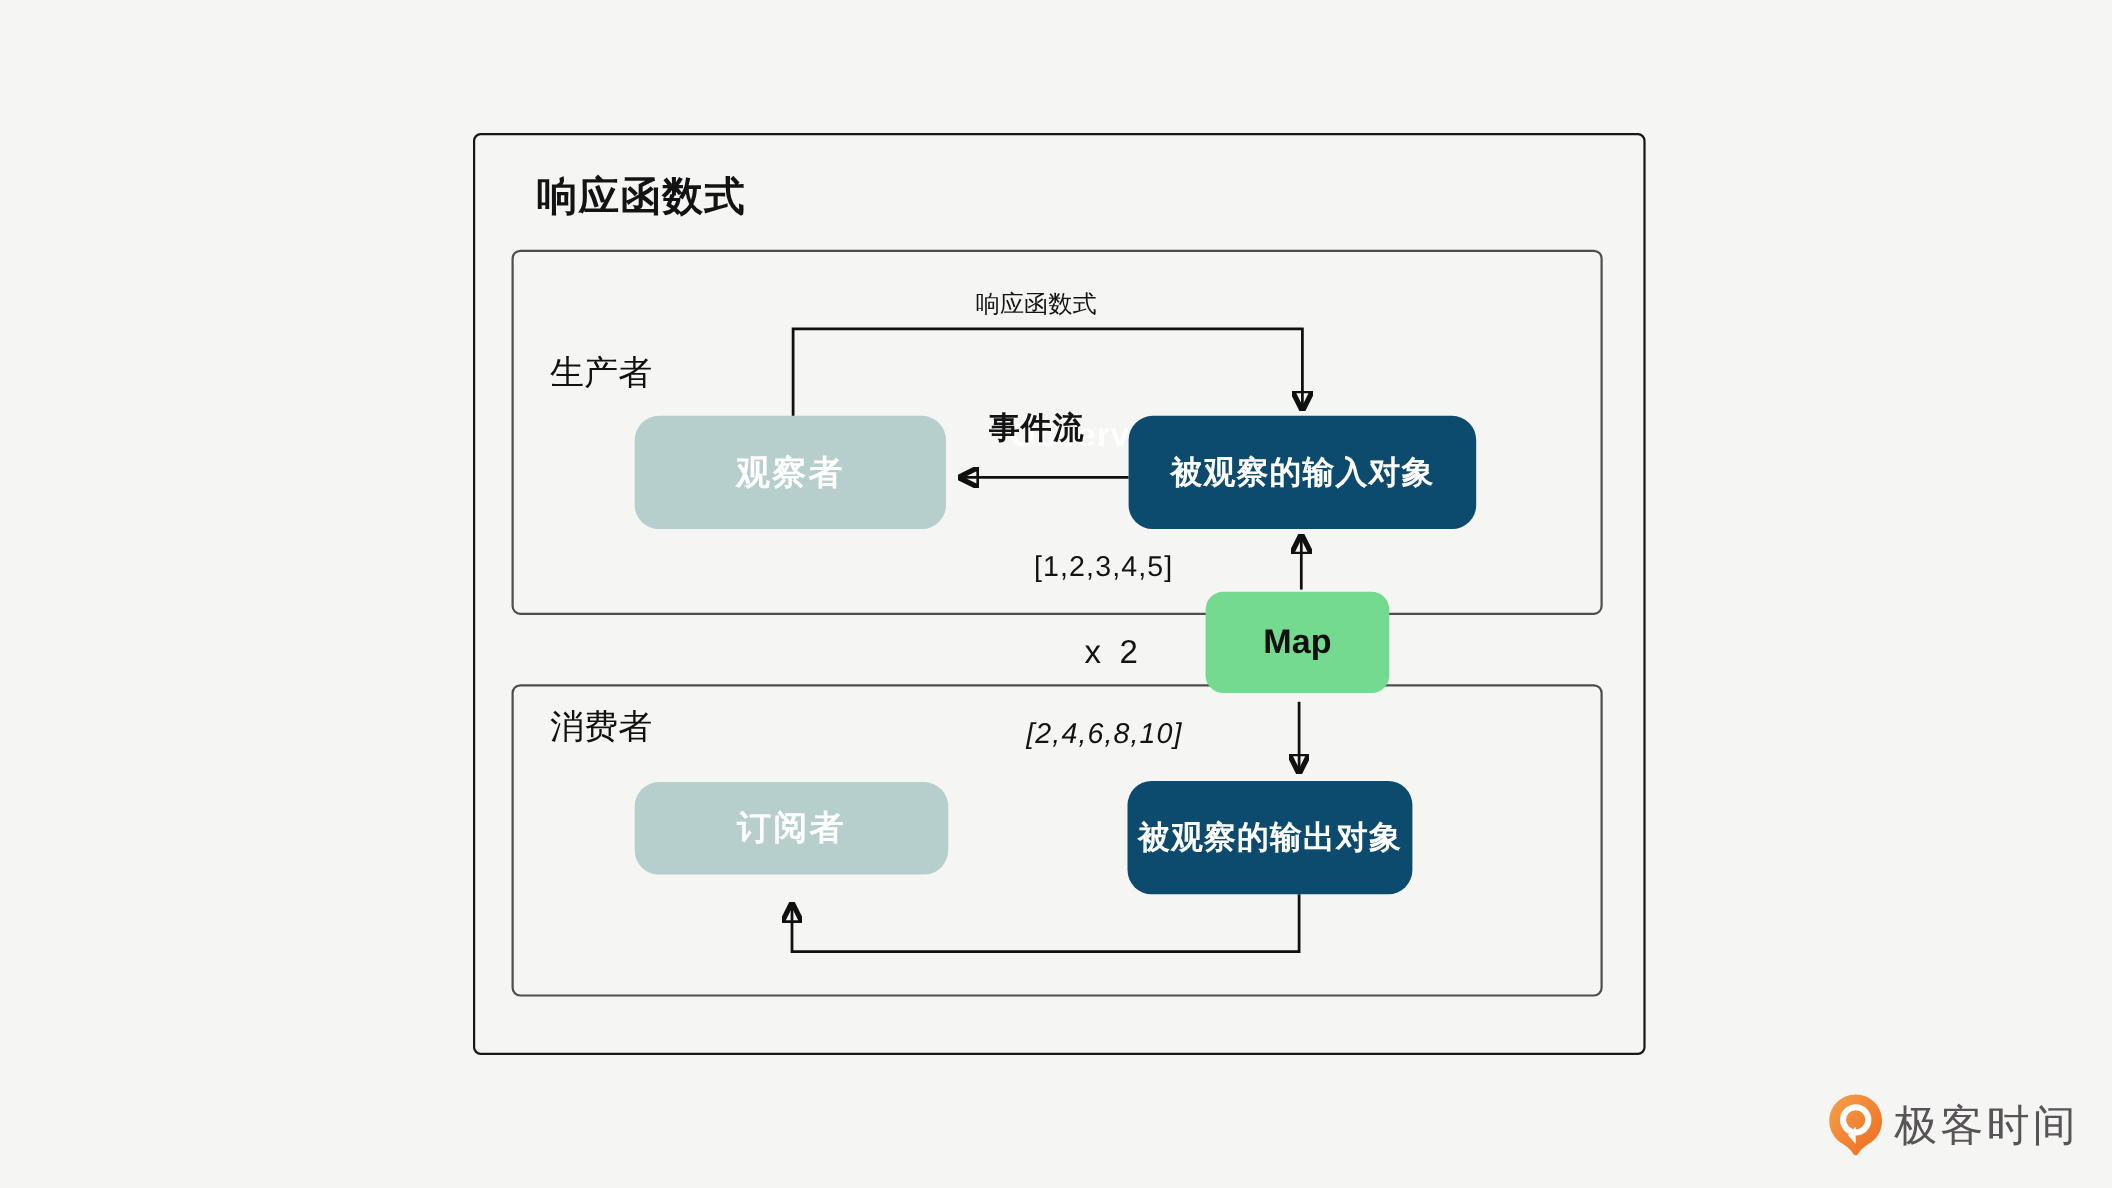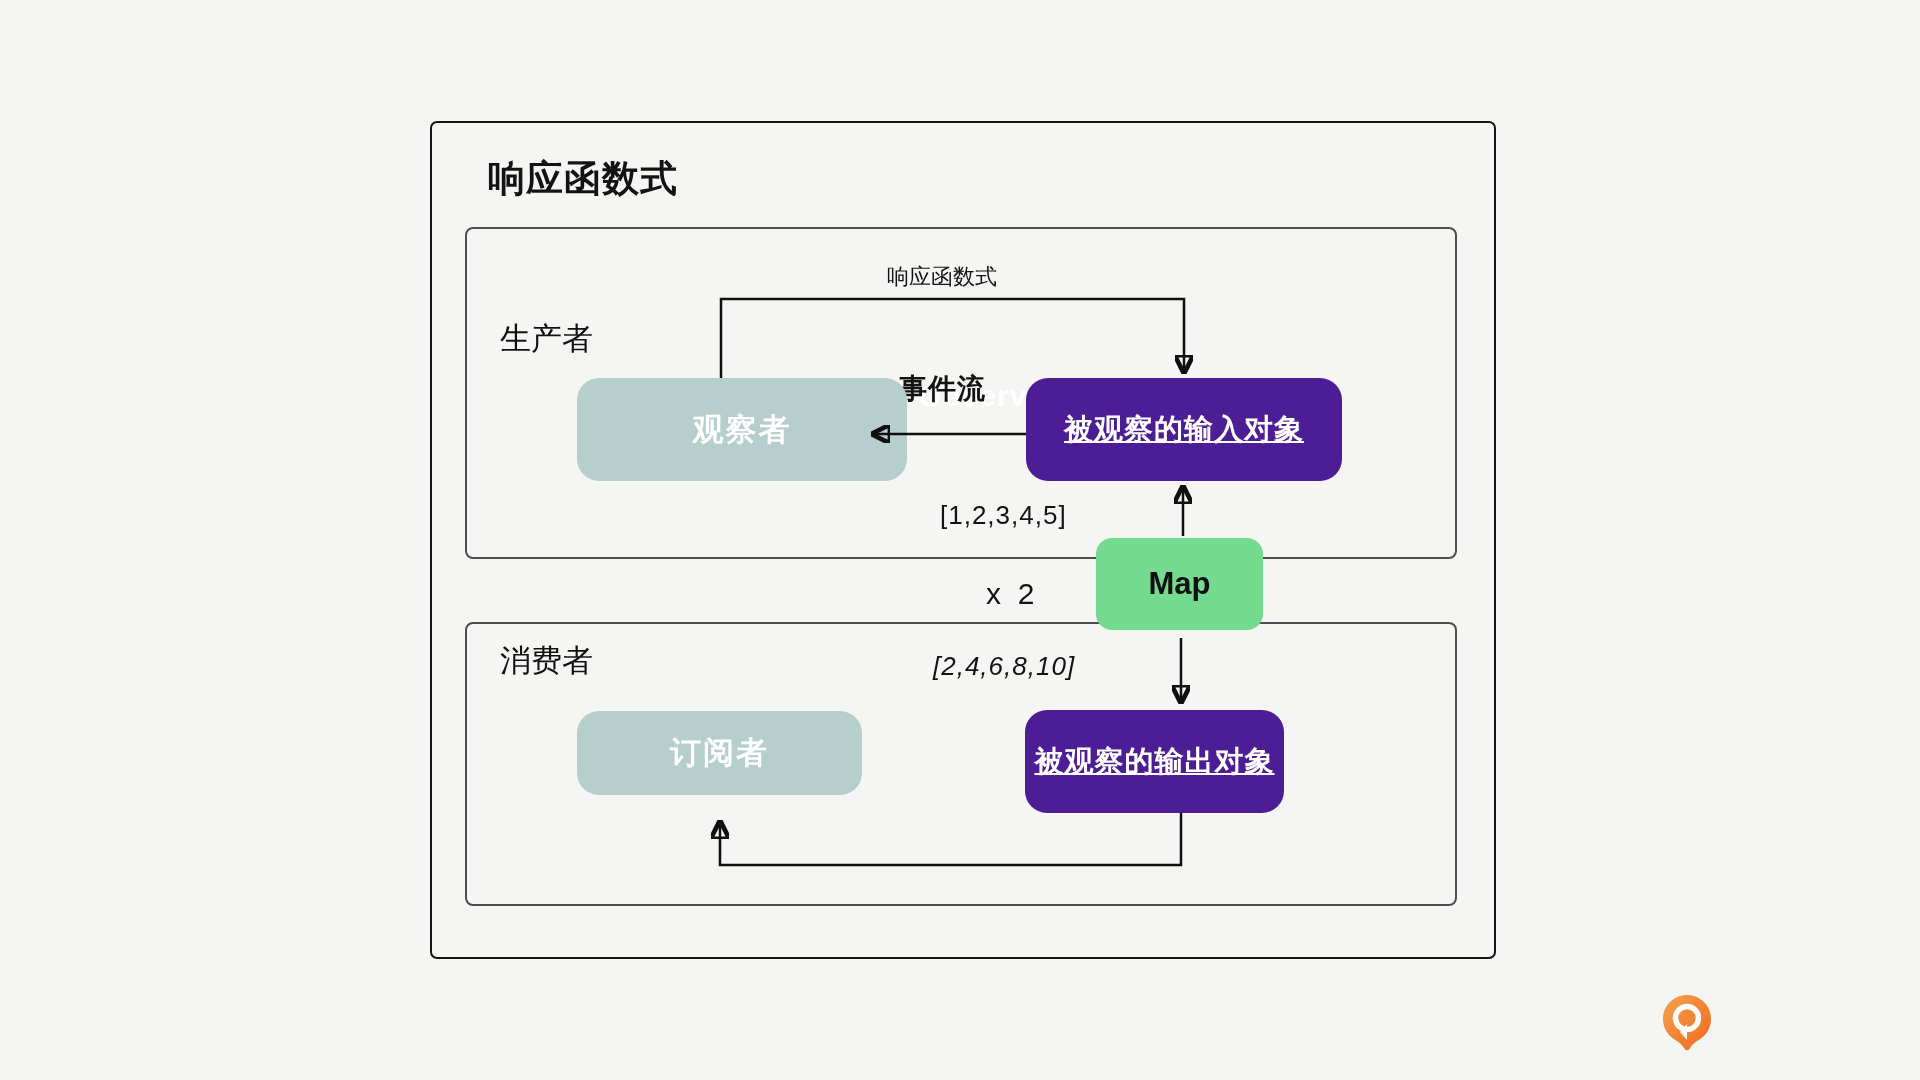--- a/index.html
+++ b/index.html
@@ -27,22 +27,22 @@
   .producer-frame{left:465px;top:227px;width:988px;height:328px;}
   .consumer-frame{left:465px;top:622px;width:988px;height:280px;}
   .section-label{font-size:31px;color:#111;z-index:2;}
 
   
   .node{
     display:flex;align-items:center;justify-content:center;
     border-radius:22px;z-index:3;
   }
   .node.light{background:#b6cecc;color:#ffffff;font-size:31px;font-weight:600;letter-spacing:2px;}
-  .node.dark{background:#4c1d95;color:#ffffff;font-size:29px;font-weight:bold;letter-spacing:1px;text-decoration:underline;}
-  .observer-box{left:577px;top:378px;width:330px;height:103px;}
+  .node.dark{background:#0c4a6e;color:#ffffff;font-size:29px;font-weight:bold;letter-spacing:1px;}
+  .observer-box{left:577px;top:378px;width:283px;height:103px;}
   .input-box{left:1026px;top:378px;width:316px;height:103px;}
   .subscriber-box{left:577px;top:711px;width:285px;height:84px;}
   .output-box{left:1025px;top:710px;width:259px;height:103px;}
   .map-box{
     left:1096px;top:538px;width:167px;height:92px;border-radius:16px;
     background:#74da90;color:#101010;font-size:31px;font-weight:bold;
     display:flex;align-items:center;justify-content:center;z-index:3;
   }
 
   
@@ -119,13 +119,14 @@
     <defs>
       <linearGradient id="lg" x1="0" y1="0" x2="1" y2="1">
         <stop offset="0" stop-color="#f6a14b"></stop>
         <stop offset="1" stop-color="#ee6a1f"></stop>
       </linearGradient>
     </defs>
     <path d="M25,1 C38.3,1 49,11.7 49,25 C49,34.4 43.7,42.1 36.2,46.3 C32.5,48.4 29.5,51.5 27.1,55.2 C26.1,56.7 23.9,56.7 22.9,55.2 C20.5,51.5 17.5,48.4 13.8,46.3 C6.3,42.1 1,34.4 1,25 C1,11.7 11.7,1 25,1 Z" fill="url(#lg)"></path>
     <circle cx="25" cy="24" r="11.5" fill="none" stroke="#ffffff" stroke-width="5.5"></circle>
     <path d="M25,30 L25,46 L18,38 Z" fill="#ffffff"></path>
   </svg>
+  <span class="brand-text">极客时间</span>
 </div>
 
 </body></html>

